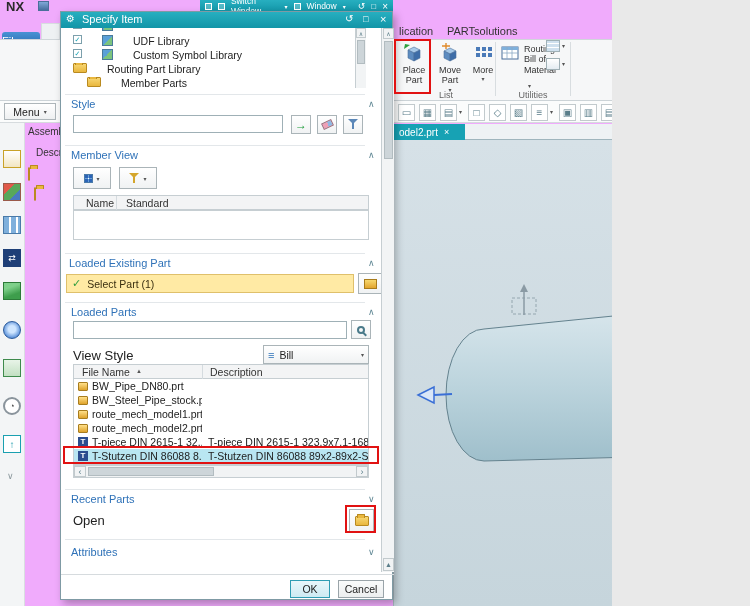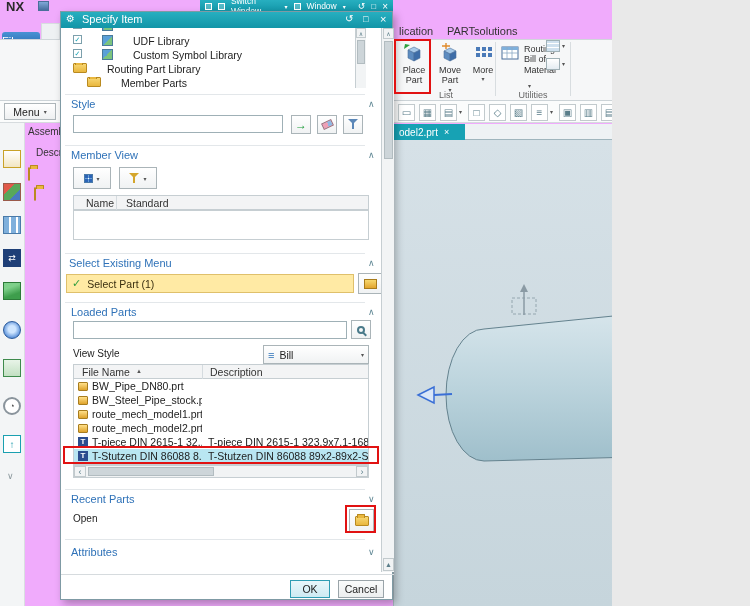--- a/index.html
+++ b/index.html
@@ -33,21 +33,21 @@
   .sbi7{background:linear-gradient(#e8f4e8,#c2e0c2);border-color:#3e8a4c}
   .sbi8{background:#fff;border-radius:50%;border:2px solid #8a949c;color:#555;font-size:9px}
   .sbi9{background:#fff;border-color:#1aa0b0;color:#0f93a6;font-weight:bold}
   
   .viewport{position:absolute;left:393px;top:140px;width:357px;height:466px;background:linear-gradient(180deg,#d6e1e7,#c6d5dc);border-left:1px solid #a8b8c0}
   
   .dialog{position:absolute;left:60px;top:11px;width:333px;height:589px;background:#fff;border:1px solid #7f9aa4;box-shadow:3px 4px 8px rgba(0,0,0,.28);z-index:10;font-size:10.5px}
   .dlg-title{position:absolute;left:0;top:0;width:100%;height:16px;color:#fff;font-size:11px}
   .dlg-title .t{position:absolute;left:21px;top:1px}
   .lblblue{position:absolute;color:#2f72b8;font-size:11px}
-  .lbldark{position:absolute;color:#222;font-size:10px}
+  .lbldark{position:absolute;color:#222;font-size:13px}
   .chev{position:absolute;color:#5f8794;font-size:9px;line-height:9px}
   .inp{position:absolute;background:#fff;border:1px solid #9fb0b6;font:10.5px "Liberation Sans",sans-serif;padding:0 3px;outline:none}
   .sqbtn{position:absolute;background:linear-gradient(#fff,#f0f2f3);border:1px solid #aab4b8;display:flex;align-items:center;justify-content:center}
   .hdr{position:absolute;background:#f3f4f5;border:1px solid #c6ced2;font-size:10.5px;color:#333}
   .panel{position:absolute;background:#fff;border:1px solid #c6ced2}
   .trow{position:absolute;left:0;width:100%;height:14px;display:flex;gap:20px;white-space:nowrap;overflow:hidden;padding-left:4px}
   .cbx{width:9px;height:9px;border:1px solid #7ca0ac;background:#fff;display:inline-flex;align-items:center;justify-content:center;font-size:7px;color:#17a2b4;flex:0 0 auto}
   .lib-ic{width:11px;height:11px;background:linear-gradient(135deg,#5aa0d8 50%,#7cc47e 50%);border:1px solid #4a7a9a;flex:0 0 auto}
   .folder{width:14px;height:10px;background:linear-gradient(#f7d774,#e9b73e);border:1px solid #b98a20;border-radius:1px;position:relative;flex:0 0 auto}
   .folder::before{content:"";position:absolute;top:-3px;left:1px;width:6px;height:3px;background:#e9b73e;border:1px solid #b98a20;border-bottom:none;border-radius:1px 1px 0 0}
@@ -314,21 +314,21 @@
       <span style="font-size:6px;color:#555">▾</span>
     </span>
     <div class="hdr" style="left:12px;top:183px;width:296px;height:15px">
       <span class="abs" style="left:12px;top:1px">Name</span>
       <span class="abs" style="left:42px;top:0;width:1px;height:15px;background:#d5dbdf"></span>
       <span class="abs" style="left:52px;top:1px">Standard</span>
     </div>
     <div class="panel" style="left:12px;top:198px;width:296px;height:30px"></div>
 
     <div class="hrline" style="left:4px;top:241px;width:300px"></div>
-    <span class="lblblue" style="left:8px;top:245px">Select Existing Menu</span>
+    <span class="lblblue" style="left:8px;top:245px">Loaded Existing Part</span>
     <span class="chev" style="left:307px;top:247px">∧</span>
     <div class="yrow" style="left:5px;top:262px;width:288px;height:19px">
       <span style="color:#2e9e3e;font-weight:bold;font-size:11px">✓</span>
       <span>Select Part (1)</span>
     </div>
     <span class="sqbtn" style="left:297px;top:261px;width:25px;height:21px">
       <span class="cube"></span>
     </span>
 
     <div class="hrline" style="left:4px;top:290px;width:300px"></div>

